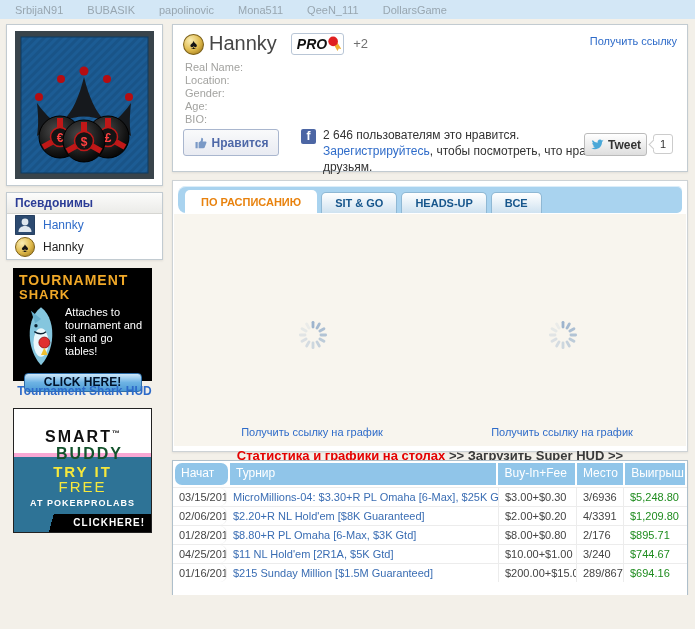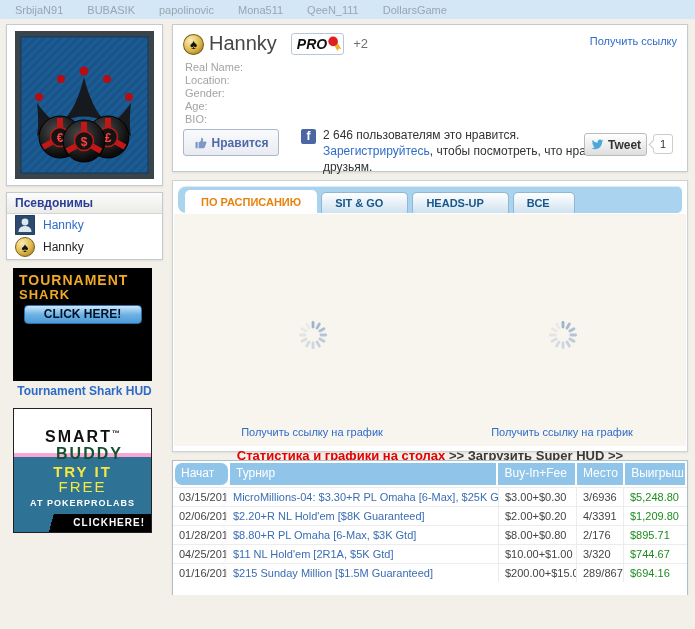--- a/index.html
+++ b/index.html
@@ -84,21 +84,21 @@
                  border-left:1px solid #ccc; border-bottom:1px solid #ccc; transform:rotate(45deg); }
 
   
   .tabs-panel { left:172px; top:180px; width:516px; height:272px; border-color:#cdd2d5; }
   .tabbar { position:absolute; left:5px; top:5px; width:504px; height:27px; background:#a9d3ef;
             border-radius:8px 5px 5px 8px; display:flex; align-items:flex-end; padding-left:7px; gap:4px;
             box-shadow:inset 0 1px 0 rgba(255,255,255,.6); }
   .tab { font-size:11px; font-weight:bold; border-radius:5px 5px 0 0; cursor:pointer; }
   .tab.active { background:#fff; color:#e8820e; height:23px; padding:6px 16px 0 16px; }
   .tab.idle { background:linear-gradient(#ffffff,#cfe2f0); border:1px solid #8fb8d4; border-bottom:none;
-              color:#17568c; height:21px; padding:4px 24px 0 13px; }
+              color:#17568c; height:21px; padding:4px 13px 0 13px; }
   .tab-content { position:absolute; left:1px; top:33px; width:512px; height:232px; background:#f8f5ee; }
   .spinner { position:absolute; width:30px; height:30px; }
   .spin-left { left:124px; top:106px; } .spin-right { left:374px; top:106px; }
   .chart-link { position:absolute; top:212px; width:210px; text-align:center; font-size:11px; color:#2e6bc9; cursor:pointer; }
   .cl-left { left:33px; } .cl-right { left:283px; }
   .stats-row { position:absolute; left:0; top:234px; width:512px; text-align:center; font-size:13px; font-weight:bold; }
   .stats-red { color:#e40000; cursor:pointer; }
   .stats-dark { color:#3a3a3a; cursor:pointer; }
 
   
@@ -214,20 +214,34 @@
           <text x="10" y="14.5" font-size="13" text-anchor="middle" fill="#141414">♠</text>
         </svg>
       </span>
       <span class="nm">Hannky</span>
     </div>
   </div>
 
   <div class="ts-ad">
     <div class="ts-t1">TOURNAMENT</div>
     <div class="ts-t2">SHARK</div>
+    <div class="ts-mid">
+      <span>
+        <svg width="44" height="62" viewBox="0 0 50 74">
+          <path d="M25 4 C14 12 10 28 12 44 C14 58 20 68 25 73 C30 68 36 58 38 44 C40 28 36 12 25 4Z" fill="#85c6de"></path>
+          <path d="M25 18 L13 8 L18 23Z" fill="#68b0cd"></path>
+          <ellipse cx="25" cy="46" rx="9" ry="17" fill="#eaf7fb"></ellipse>
+          <circle cx="19" cy="26" r="2" fill="#0c2233"></circle>
+          <path d="M17 33 Q25 38 31 33" stroke="#0c2233" stroke-width="1.5" fill="none"></path>
+          <circle cx="29" cy="46" r="6.5" fill="#e03030" stroke="#8e1212"></circle>
+          <path d="M29 52 l-4 9 h8 z" fill="#f0c030"></path>
+        </svg>
+      </span>
+      <div class="ts-body">Attaches to tournament and sit and go tables!</div>
+    </div>
     <div class="ts-btn">CLICK HERE!</div>
   </div>
   <div class="ts-caption">Tournament Shark HUD</div>
 
   <div class="sb-ad">
     <div class="sb-top">
       <div class="sb-l1"><span>SMART</span><sup>™</sup></div>
       <div class="sb-l2">BUDDY</div>
     </div>
     <div class="sb-mid">
@@ -369,21 +383,21 @@
       <div class="c-date">01/28/2013</div>
       <div class="c-tour">$8.80+R PL Omaha [6-Max, $3K Gtd]</div>
       <div class="c-buy">$8.00+$0.80</div>
       <div class="c-place">2/176</div>
       <div class="c-win">$895.71</div>
     </div>
     <div class="trow">
       <div class="c-date">04/25/2012</div>
       <div class="c-tour">$11 NL Hold'em [2R1A, $5K Gtd]</div>
       <div class="c-buy">$10.00+$1.00</div>
-      <div class="c-place">3/320</div>
+      <div class="c-place">3/240</div>
       <div class="c-win">$744.67</div>
     </div>
     <div class="trow">
       <div class="c-date">01/16/2011</div>
       <div class="c-tour">$215 Sunday Million [$1.5M Guaranteed]</div>
       <div class="c-buy">$200.00+$15.00</div>
       <div class="c-place">289/8677</div>
       <div class="c-win">$694.16</div>
     </div>
   </div>

